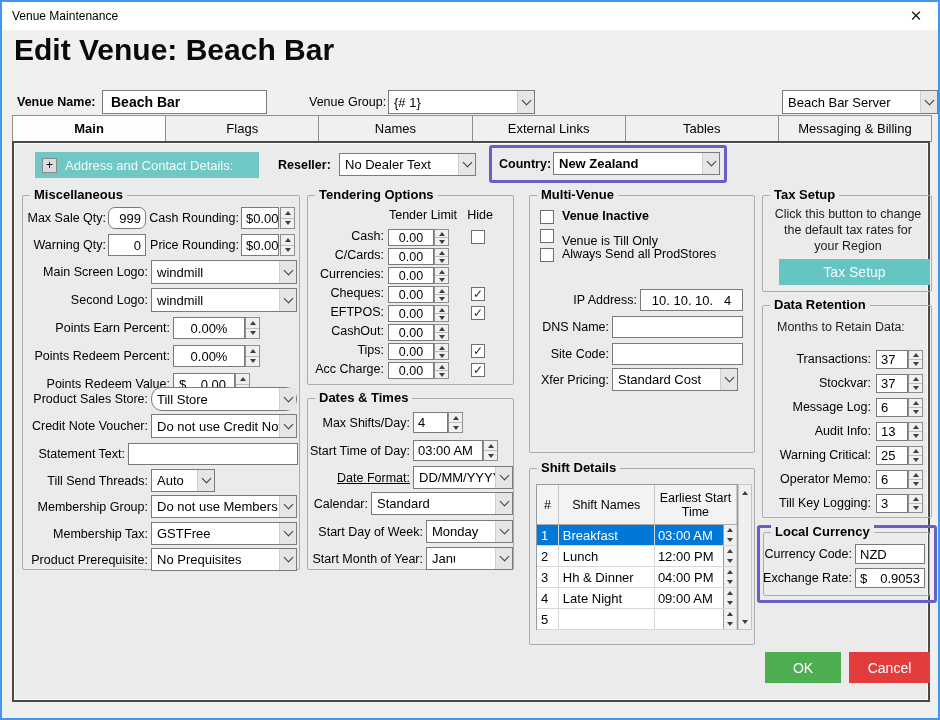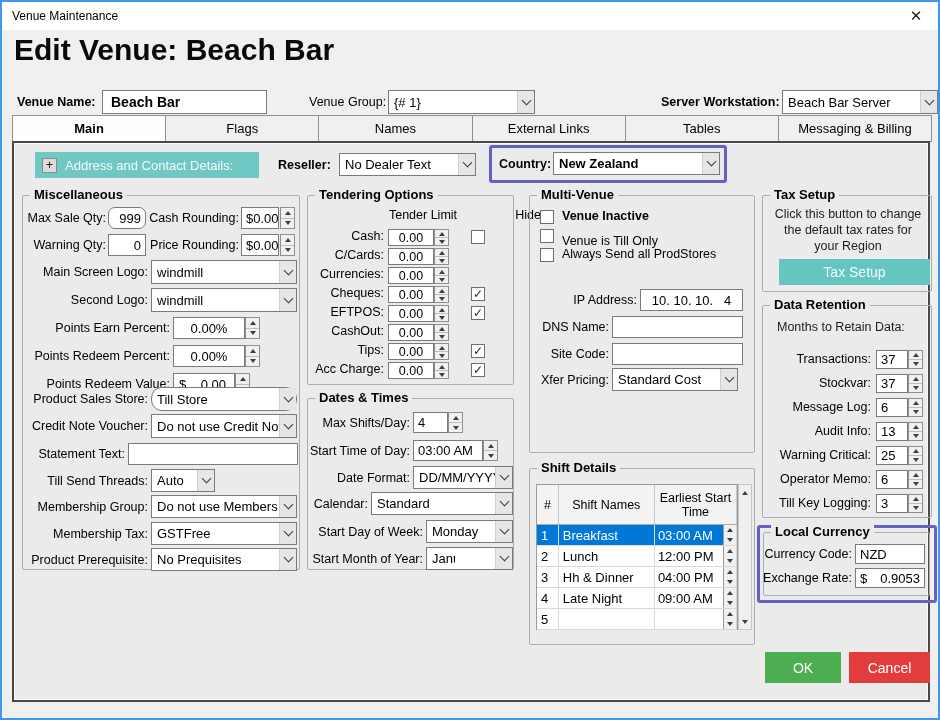--- a/index.html
+++ b/index.html
@@ -110,21 +110,20 @@
   <div class="inp" style="left:100px; top:88px; width:165px; height:24px; font-weight:bold; font-size:14px; padding-left:8px;">Beach Bar</div>
 
   <div class="lbl" style="left:307px; top:89px;">Venue Group:</div>
   <div class="combo" style="left:386px; top:88px; width:147px; height:24px;">
     <span class="val">{# 1}</span>
     <span class="cbtn">
         <span class="chev"></span>
       </span>
   </div>
 
-  <div class="lbl b" style="left:659px; top:89px;">Server Workstation:</div>
   <div class="combo" style="left:780px; top:88px; width:156px; height:24px;">
     <span class="val">Beach Bar Server</span>
     <span class="cbtn">
         <span class="chev"></span>
       </span>
   </div>
 
   <div class="tabs" id="tabs">
       <div class="tab sel">Main</div>
       <div class="tab">Flags</div>
@@ -293,21 +292,21 @@
       <span class="val">No Prequisites</span>
       <span class="cbtn">
           <span class="chev"></span>
         </span>
     </div>
   </div>
 
   <div class="group" style="left:305px; top:193px; width:207px; height:190px;">
     <span class="gtitle">Tendering Options</span>
     <div class="lbl" style="left:80px; top:8px; width:70px; justify-content:center; display:flex;">Tender Limit</div>
-    <div class="lbl" style="left:155px; top:8px; width:34px; justify-content:center; display:flex;margin-left:48px;">Hide</div>
+    <div class="lbl" style="left:155px; top:8px; width:34px; justify-content:center; display:flex;">Hide</div>
     <div id="tender-rows">
         <div class="lbl r" style="left: 0px; top: 31px; width: 76px; line-height: 19px;">Cash:</div>
         <div class="inp center" style="left: 80px; top: 33px; width: 46px; height: 17px; font-size: 12.5px;">0.00</div>
         <div class="spin" style="left: 126px; top: 33px; height: 17px;">
           <div class="sp">
             <span class="tri-up"></span>
           </div>
           <div class="sp">
             <span class="tri-dn"></span>
           </div>
@@ -408,21 +407,21 @@
     <div class="inp" style="left:105px; top:41px; width:70px; height:21px;">03:00 AM</div>
     <div class="spin" style="left:175px; top:41px; height:21px;">
         <div class="sp">
           <span class="tri-up"></span>
         </div>
         <div class="sp">
           <span class="tri-dn"></span>
         </div>
       </div>
 
-    <div class="lbl r" style="left:0; top:68px; width:102px;">Date Format:</div>
+    <div class="lbl r" style="left:0; top:68px; width:102px;text-decoration:underline;">Date Format:</div>
     <div class="combo" style="left:105px; top:67px; width:100px; height:23px;">
       <span class="val">DD/MM/YYYY</span>
       <span class="cbtn">
           <span class="chev"></span>
         </span>
     </div>
 
     <div class="lbl r" style="left:0; top:94px; width:60px;">Calendar:</div>
     <div class="combo" style="left:63px; top:93px; width:142px; height:23px;">
       <span class="val">Standard</span>

